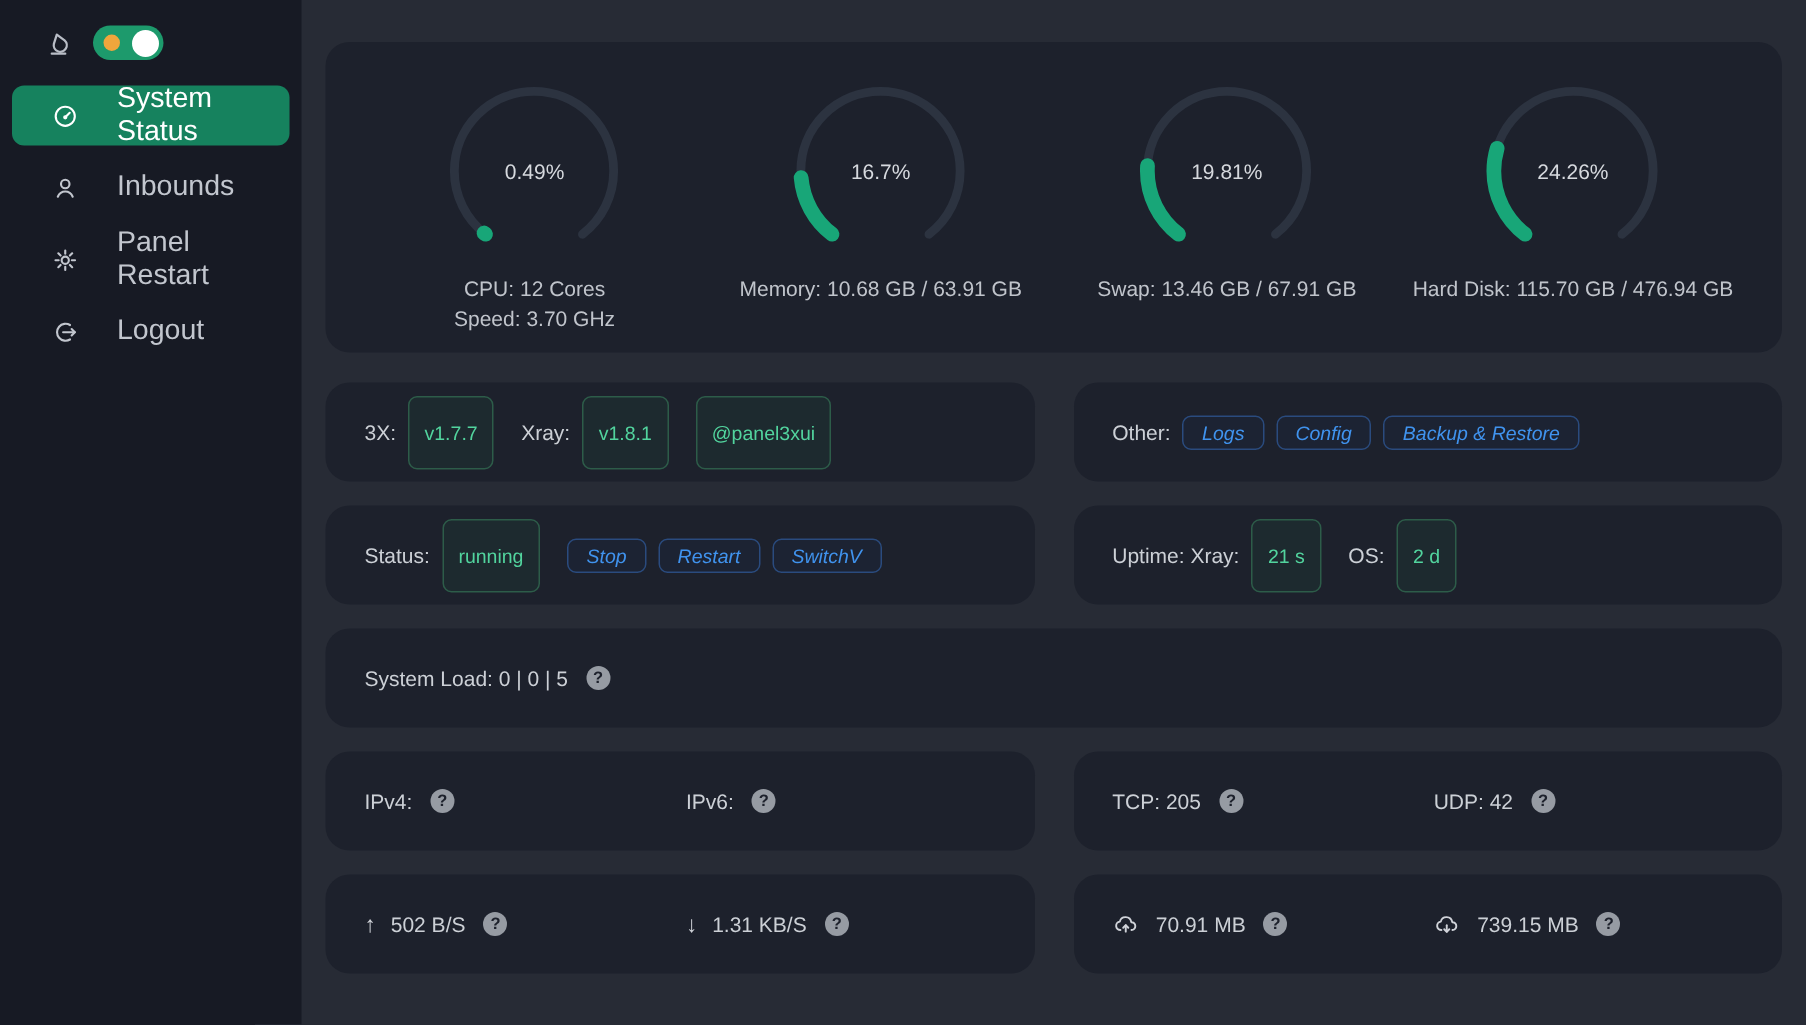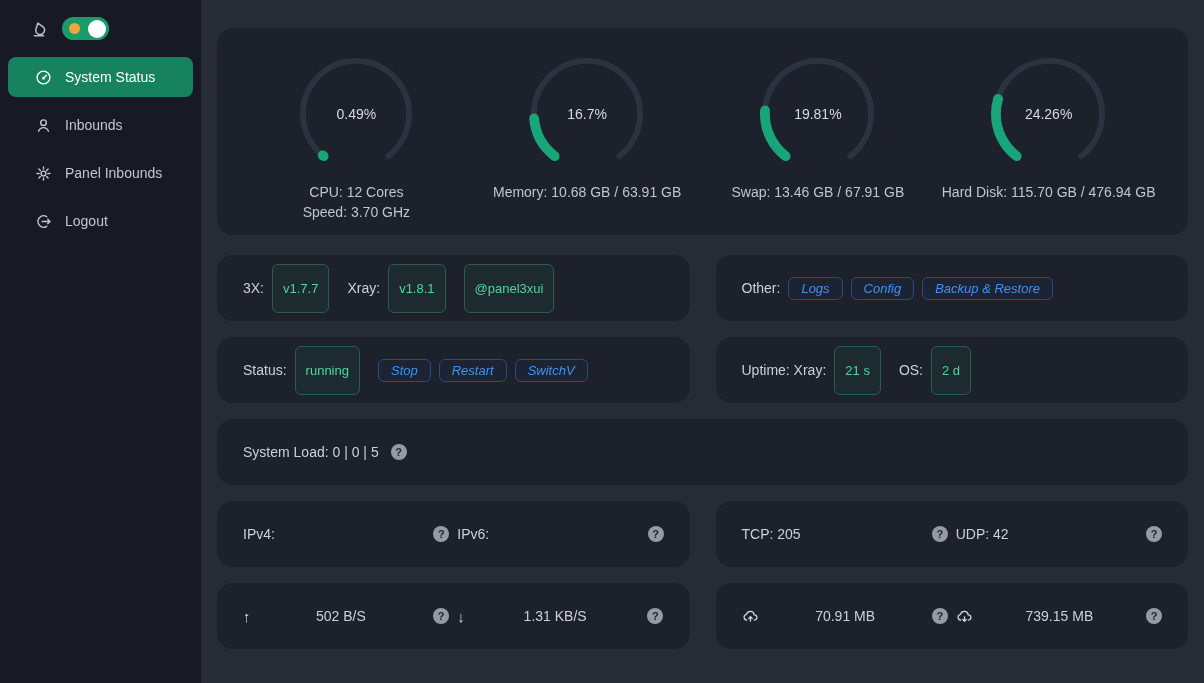--- a/index.html
+++ b/index.html
@@ -38,26 +38,26 @@
     width: 11px; height: 11px; border-radius: 50%;
     background: #f0a63c;
   }
   .toggle .knob {
     position: absolute; right: 3px; top: 2.5px;
     width: 18px; height: 18px; border-radius: 50%;
     background: #ffffff;
   }
   .nav { display: flex; flex-direction: column; }
   .nav-item {
-    display: flex; align-items: center; gap: 13px;
+    display: flex; align-items: center; gap: 26px;
     height: 40px; margin: 4px 8px;
     padding-left: 27px;
     border-radius: 8px;
     color: #c2c6ce;
-    font-size: 14px;
+    font-size: 19px;
     cursor: pointer;
   }
   .nav-item.active { background: #16825e; color: #ffffff; }
   .nav-item .ico { display: inline-flex; width: 17px; }
 
   
   .main { flex: 1; padding: 28px 16px 0 16px; }
   .card { background: #1d212c; border-radius: 16px; }
 
   .gauges-card {
@@ -88,21 +88,21 @@
   .row { display: flex; gap: 26px; margin-bottom: 16px; }
   .rowcard {
     flex: 1; height: 66px;
     display: flex; align-items: center;
     padding: 0 26px;
     gap: 8px;
     font-size: 14px;
     color: #ccd0d6;
     white-space: nowrap;
   }
-  .half { flex: 1; display: flex; align-items: center; gap: 8px; justify-content: space-between; }
+  .half { flex: 1; display: flex; align-items: center; gap: 8px; }
 
   .tag-green {
     color: #52d49e;
     border: 1px solid #2d5c49;
     background: rgba(35,106,77,0.12);
     border-radius: 6px;
     padding: 16px 10px;
     font-size: 13px;
     font-family: "Liberation Sans", sans-serif;
   }
@@ -166,21 +166,21 @@
       </span>
       <span>Inbounds</span>
     </div>
     <div class="nav-item">
       <span class="ico">
         <svg width="17" height="17" viewBox="0 0 24 24" fill="none" stroke="currentColor" stroke-width="2" stroke-linecap="round">
           <circle cx="12" cy="12" r="3.4"></circle>
           <path d="M12 2.8v3M12 18.2v3M2.8 12h3M18.2 12h3M5.5 5.5l2.1 2.1M16.4 16.4l2.1 2.1M18.5 5.5l-2.1 2.1M7.6 16.4l-2.1 2.1"></path>
         </svg>
       </span>
-      <span>Panel Inbounds</span>
+      <span>Panel Restart</span>
     </div>
     <div class="nav-item">
       <span class="ico">
         <svg width="17" height="17" viewBox="0 0 24 24" fill="none" stroke="currentColor" stroke-width="2" stroke-linecap="round" stroke-linejoin="round">
           <path d="M16.5 5.2a8 8 0 1 0 0 13.6"></path>
           <path d="M10 12h11"></path>
           <path d="M18 9l3 3-3 3"></path>
         </svg>
       </span>
       <span>Logout</span>

